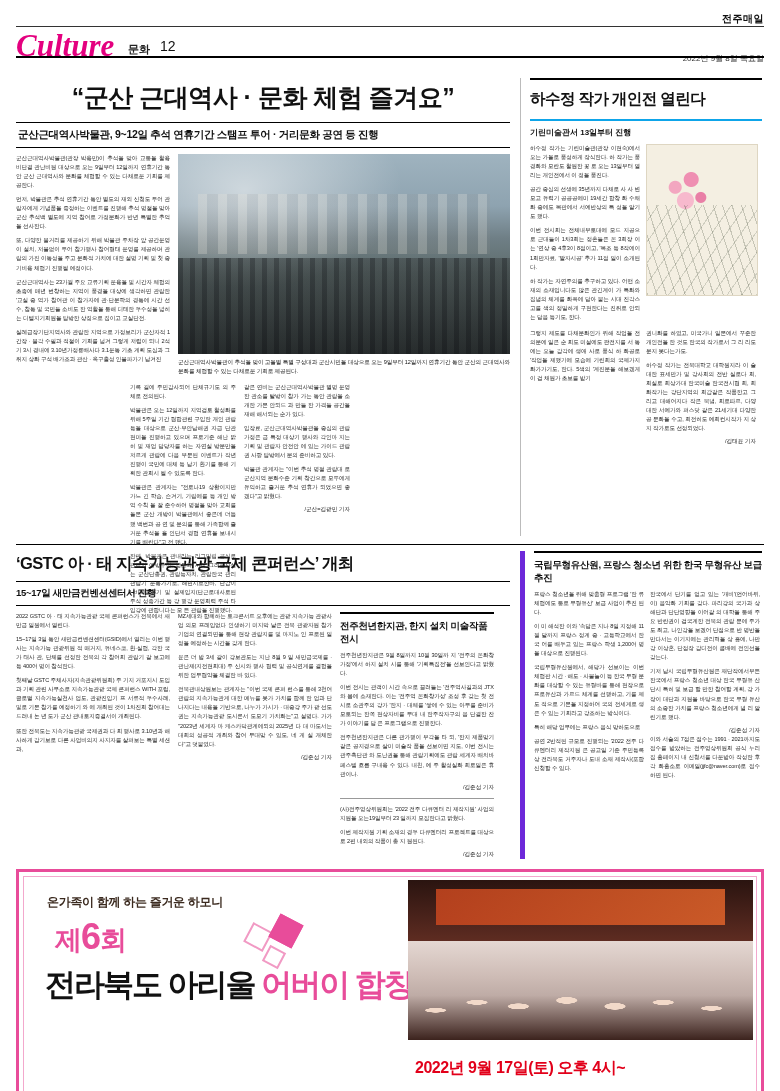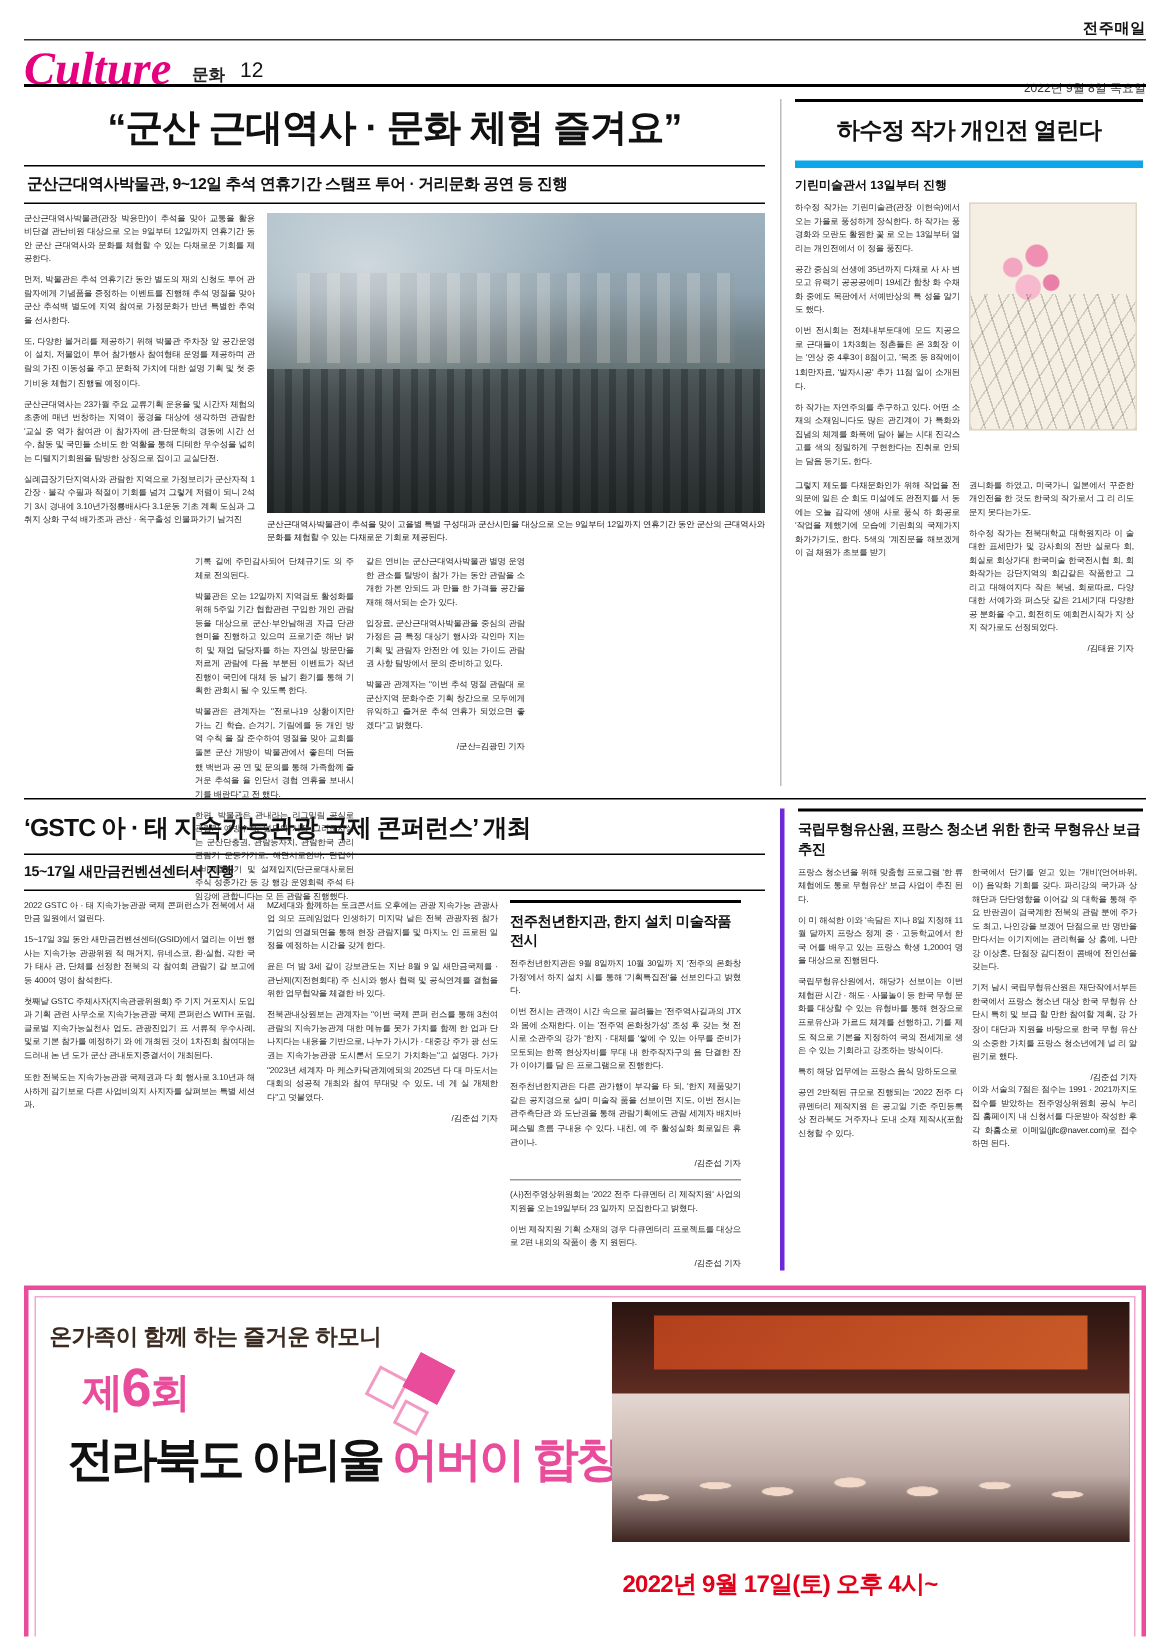--- a/index.html
+++ b/index.html
@@ -29,21 +29,21 @@
   }
   .culture-kr {
     position:absolute; left:112px; top:32px;
     font-size: 11px; font-weight:bold; color:#222;
   }
   .page-num { position:absolute; left:144px; top:28px; font-size:14px; font-weight:normal; }
   .issue-date { position:absolute; right:0; top:43px; font-size:8px; color:#333; }
   .masthead-rule2 { position:absolute; left:0; right:0; top:46px; border-top: 2px solid #000; }
 
   
-  .top-zone { display:flex; gap: 10px; margin-top: 12px; height: 458px; }
+  .top-zone { display:flex; gap: 10px; margin-top: 24px; height: 458px; }
   .left-top { width: 494px; position:relative; }
   .right-top { width: 242px; position:relative; border-left: 1px solid #bbb; padding-left: 9px; }
 
   .headline {
     font-size: 25px; font-weight: bold; letter-spacing: -0.5px;
     text-align:center; margin: 4px 0 10px; line-height:1.2;
   }
   .subhead-rule-top { border-top:1px solid #000; }
   .subhead {
     font-size: 10.5px; font-weight:bold; padding: 5px 2px 5px; letter-spacing:-0.3px;
@@ -77,23 +77,23 @@
     background:
       repeating-linear-gradient(90deg, rgba(230,225,215,0.5) 0 9px, rgba(150,145,140,0.25) 9px 20px);
     opacity:.55;
   }
   .caption { font-size:5.6px; line-height:1.6; margin-top:4px; text-align:justify; letter-spacing:-0.1px; }
   .photo-body { display:flex; gap:8px; margin-top:7px; }
   .photo-body .col-text { width:106px; }
 
   
   .rt-title {
-    text-align:center; font-size:15.5px; font-weight:bold; letter-spacing:-0.5px;
-    border-top:2px solid #000; border-bottom:5px solid #0ea5e9;
-    padding: 9px 0 9px; margin-bottom: 6px;
+    text-align:left; font-size:15.5px; font-weight:bold; letter-spacing:-0.5px;
+    border-top:2px solid #000; border-bottom:2px solid #0ea5e9;
+    padding: 9px 0 9px; margin-bottom: 6px; font-family: Liberation Serif, serif;
   }
   .rt-sub { font-size:8px; font-weight:bold; text-align:left; margin:2px 0 6px; }
   .rt-flex { display:flex; gap:6px; }
   .rt-col { width: 110px; }
   .artwork {
     width: 112px; height: 152px; position:relative; overflow:hidden;
     background:#f4efe2; border:1px solid #ded6c2;
   }
   .artwork::before{
     content:""; position:absolute; left:8%; top:10%; width:58%; height:52%;
@@ -109,21 +109,21 @@
       repeating-linear-gradient(72deg, rgba(60,70,50,0.25) 0 1px, rgba(60,70,50,0) 1px 9px),
       repeating-linear-gradient(-55deg, rgba(40,55,35,0.18) 0 1px, rgba(40,55,35,0) 1px 12px);
   }
   .rt-cols2 { display:flex; gap:6px; margin-top:7px; }
   .rt-cols2 .rt-col { width:110px; }
 
   
   .mid-rule { border-top:1px solid #000; margin-top:8px; }
   .mid-zone { display:flex; gap:10px; margin-top:6px; }
   .mid-left { width:494px; }
-  .mid-right { width:242px; border-left:3px solid #6d28d9; padding-left:9px; }
+  .mid-right { width:242px; border-left:5px solid #6d28d9; padding-left:9px; }
 
   .gstc-title { font-size:16.5px; font-weight:bold; letter-spacing:-0.6px; margin: 2px 0 6px; }
   .rule-thin { border-top:1px solid #000; }
   .gstc-sub { font-size:9.5px; font-weight:bold; padding:5px 0; letter-spacing:-0.3px; }
   .rule-thin2 { border-bottom:1px solid #000; margin-bottom:6px; }
   .mid-cols { display:flex; gap:8px; }
   .mid-cols .col { width: 154px; }
 
   .mr-title { font-size:9.5px; font-weight:bold; letter-spacing:-0.3px; border-top:2px solid #000; padding-top:6px; margin-bottom:5px; }
   .mr-cols { display:flex; gap:6px; }
@@ -131,21 +131,21 @@
   .mr-sep { border-top:1px solid #999; margin:6px 0; }
 
   .byline { font-size:5.6px; text-align:right; margin-top:3px; }
 
   
   .ad {
     margin-top: 10px; position:relative; width: 748px; height: 336px;
     border: 3px solid #e84c9a; background:#fff; overflow:hidden;
   }
   .ad-inner { position:absolute; inset:4px; border:1px solid #f3a8cd; }
-  .ad-tagline { position:absolute; left:14px; top:22px; font-size:15px; font-weight:bold; color:#3b2a1f; letter-spacing:-0.3px; }
+  .ad-tagline { position:absolute; left:28px; top:22px; font-size:12px; font-weight:bold; color:#3b2a1f; letter-spacing:-0.3px; }
   .ad-round { position:absolute; left:36px; top:44px; font-size:27px; font-weight:bold; color:#e84c9a; letter-spacing:-1px; }
   .ad-round .num { font-size:36px; color:#e84c9a; }
   .ad-main-title { position:absolute; left:26px; top:92px; font-size:31px; font-weight:bold; letter-spacing:-2px; color:#111; white-space:nowrap; }
   .ad-main-title .accent { color:#e84c9a; }
   .ad-diamonds { position:absolute; left:228px; top:46px; width:70px; height:56px; }
   .dia { position:absolute; background:#fff; border:2px solid #f19ac4; transform: rotate(28deg); }
   .dia.d1 { left:0; top:8px; width:22px; height:22px; }
   .dia.d2 { left:26px; top:0px; width:26px; height:26px; background:#e84c9a; border-color:#e84c9a; }
   .dia.d3 { left:18px; top:30px; width:18px; height:18px; }
 

